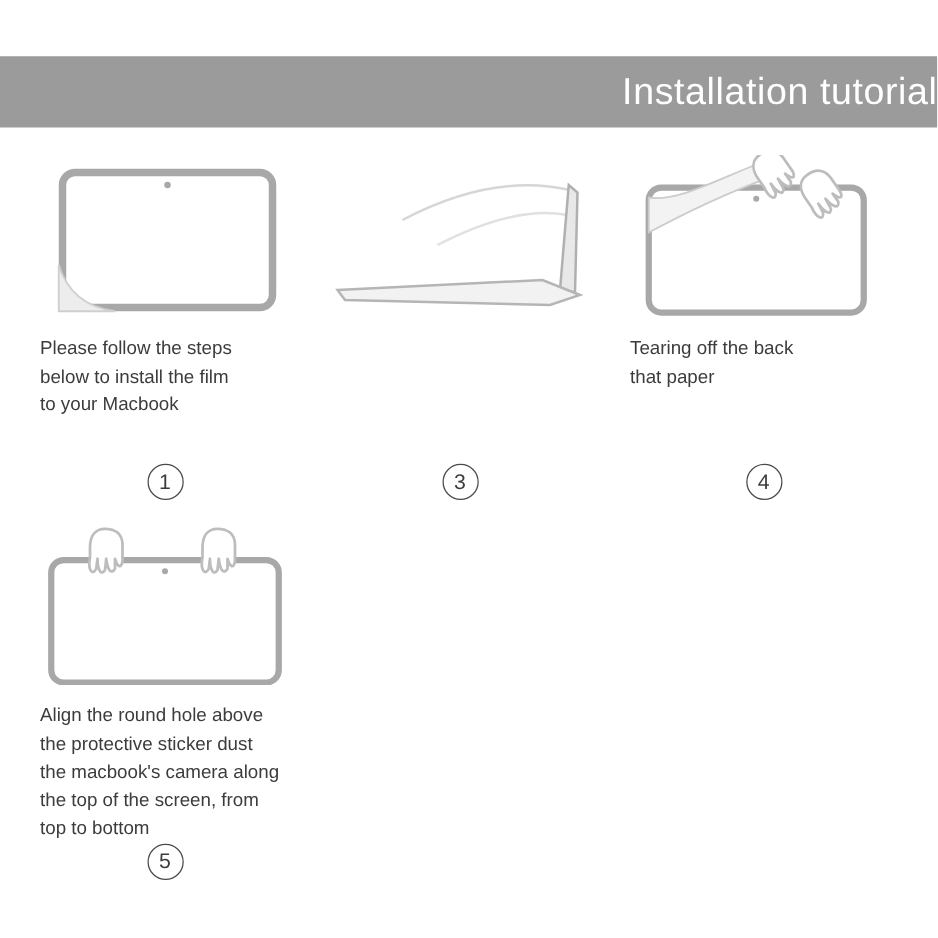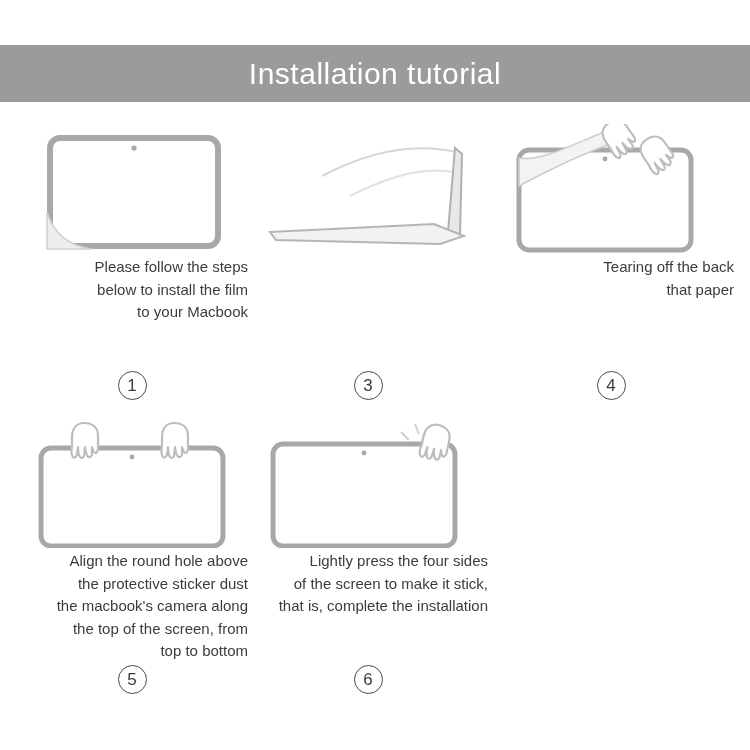--- a/index.html
+++ b/index.html
@@ -2,38 +2,37 @@
 <html><head>
 <meta charset="utf-8">
 <style>
   html, body { margin: 0; padding: 0; background: #ffffff; }
   .page {
     width: 750px; height: 750px; background: #ffffff; overflow: hidden;
     font-family: "Liberation Sans", sans-serif; position: relative;
   }
   .banner {
     margin-top: 45px; height: 57px; background: #9b9b9b;
-    display: flex; align-items: center; justify-content: center;
+    display: flex; align-items: center; justify-content: flex-end;
   }
   .banner h1 {
     margin: 0; color: #ffffff; font-size: 30px; font-weight: 400; letter-spacing: 0.5px;
   }
   .grid {
     display: grid;
     grid-template-columns: 232px 240px 246px;
     padding: 26px 8px 0 16px;
     row-gap: 14px;
   }
   .step { height: 280px; display: flex; flex-direction: column; }
   .illus { height: 126px; display: flex; align-items: flex-end; justify-content: center; }
   .caption {
-    margin: 2px 0 0; padding-left: 16px;
+    margin: 14px 0 0; padding-left: 16px;
     font-size: 15px; line-height: 22.5px; color: #3c3c3c;
     white-space: pre-line;
-    text-align: right;
   }
   .num-row { margin-top: auto; display: flex; justify-content: center; padding-bottom: 8px; }
   .num {
     width: 29px; height: 29px; border: 1.5px solid #4a4a4a; border-radius: 50%;
     display: flex; align-items: center; justify-content: center;
     font-size: 17px; color: #3c3c3c; background: #fff; box-sizing: border-box;
   }
   svg { display: block; }
 </style>
 </head>
@@ -111,33 +110,15 @@
       <p class="caption">Align the round hole above
 the protective sticker dust
 the macbook's camera along
 the top of the screen, from
 top to bottom</p>
       <div class="num-row">
         <span class="num">5</span>
       </div>
     </section>
 
-    <section class="step">
-      <div class="illus">
-        <svg width="210" height="130" viewBox="0 0 210 130">
-          <rect x="10" y="26" width="182" height="102" rx="10" fill="#ffffff" stroke="#a8a8a8" stroke-width="5"></rect>
-          <circle cx="101" cy="35" r="2.4" fill="#a8a8a8"></circle>
-          <path d="M138,14 L146,22 M152,6 L156,16" fill="none" stroke="#d0d0d0" stroke-width="2"></path>
-          <g fill="#ffffff" stroke="#bdbdbd" stroke-width="2.2" stroke-linejoin="round">
-            <path transform="translate(152,44) rotate(12) scale(1,-1)" d="M3,18 C1,8 5,3 8,9 L9,17 C9,8 12,3 15,8 L16,17 C17,8 20,4 23,9 L23,17 C25,10 28,9 29,15 L29,28 C29,37 23,41 15,41 C7,41 3,35 3,26 Z"></path>
-          </g>
-        </svg>
-      </div>
-      <p class="caption">Lightly press the four sides
-of the screen to make it stick,
-that is, complete the installation</p>
-      <div class="num-row">
-        <span class="num">6</span>
-      </div>
-    </section>
 
   </main>
 </div>
 
 </body></html>

